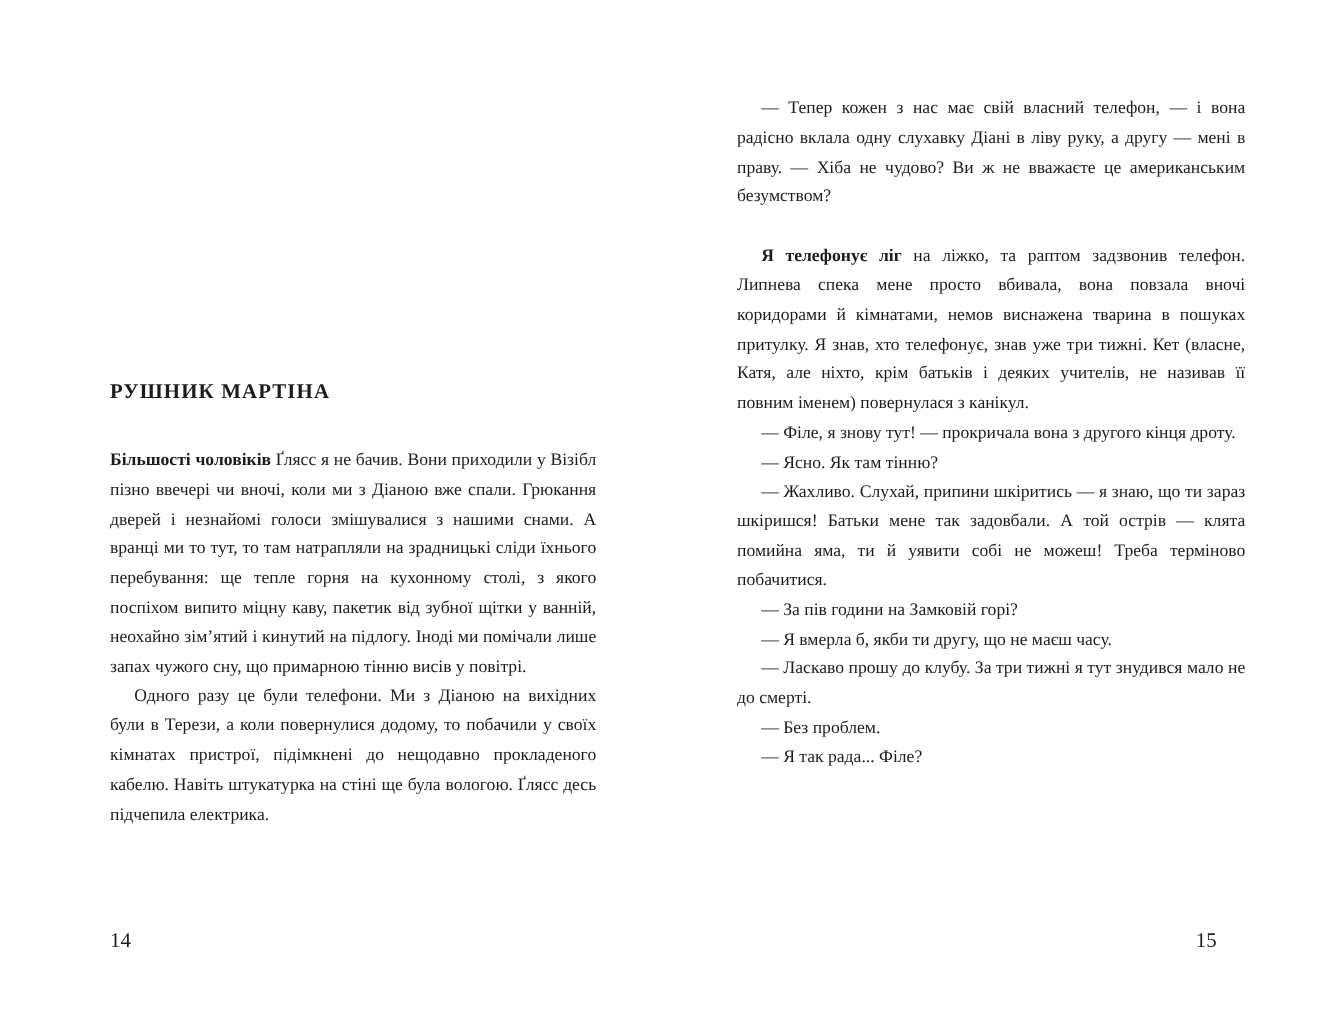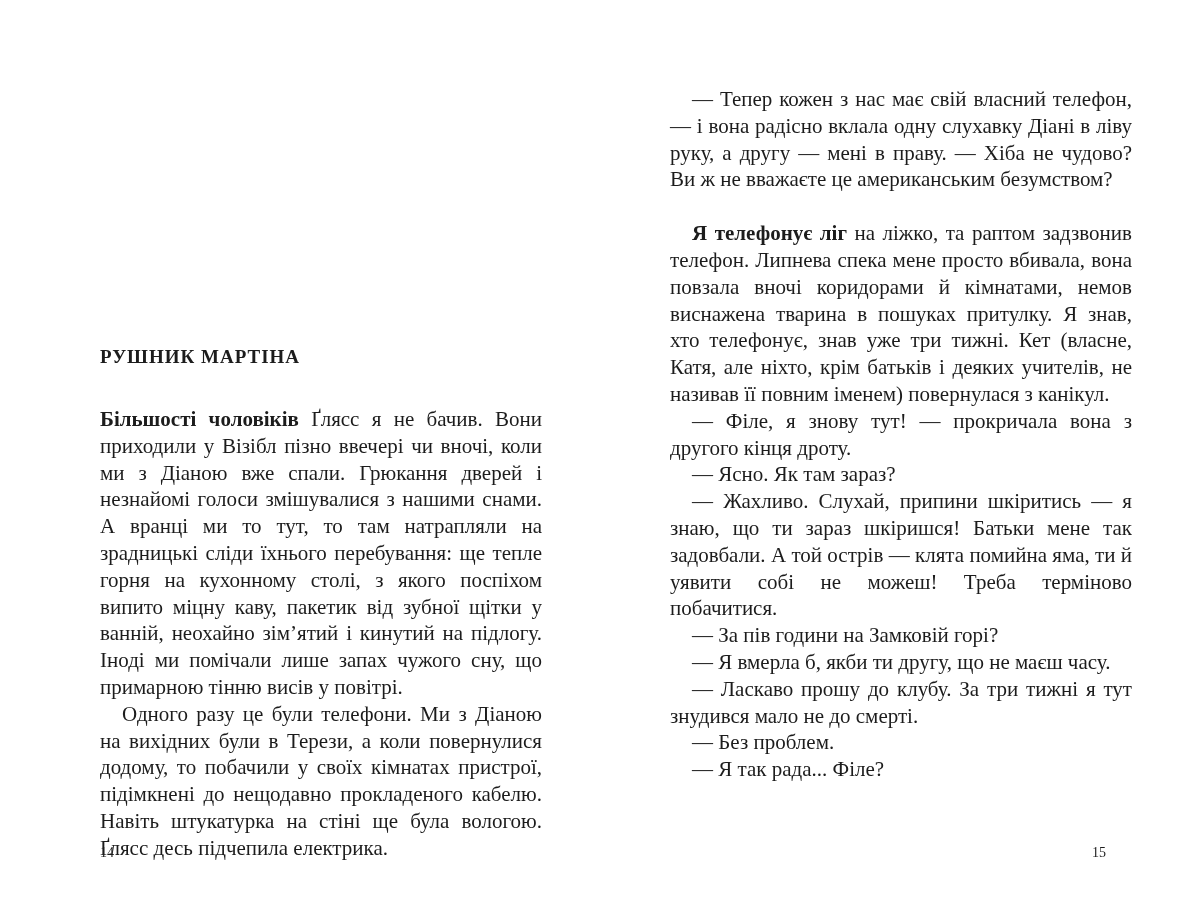--- a/index.html
+++ b/index.html
@@ -25,34 +25,34 @@
     letter-spacing: 1px;
     color: #1c1c1c;
     white-space: nowrap;
   }
 
   .text-block { position: absolute; left: 0; color: #1c1c1c; }
   .page-left  .text-block { top: 406px; width: 442px; }
   .page-right .text-block { top: 86px;  width: 462px; }
 
   .para {
-    font-size: 21px;
+    font-size: 16px;
     line-height: 26.8px;
     text-align: justify;
     hyphens: auto;
     color: #1c1c1c;
   }
   .para.indent { text-indent: 22px; }
   .para.gap { margin-top: 27px; }
   .para strong { font-weight: 700; }
 
   .page-num {
     position: absolute;
     top: 845px;
-    font-size: 14px;
+    font-size: 19px;
     color: #1c1c1c;
   }
   .page-num-left  { left: 0; }
   .page-num-right { right: 26px; }
 </style>
 </head>
 <body>
 
 <div class="spread">
 
@@ -63,21 +63,21 @@
         <p class="para indent">Одного разу це були телефони. Ми з Діаною на вихідних були в Терези, а коли повернулися додому, то побачили у своїх кімнатах пристрої, підімкнені до нещодавно прокладеного кабелю. Навіть штукатурка на стіні ще була вологою. Ґлясс десь підчепила електрика.</p>
       </div>
     <div class="page-num page-num-left">14</div>
   </section>
 
   <section class="page page-right">
     <div class="text-block" id="right-paragraphs">
         <p class="para indent">— Тепер кожен з нас має свій власний телефон, — і вона радісно вклала одну слухавку Діані в ліву руку, а другу — мені в праву. — Хіба не чудово? Ви ж не вважаєте це американським безумством?</p>
         <p class="para indent gap"><strong>Я телефонує ліг</strong> на ліжко, та раптом задзвонив телефон. Липнева спека мене просто вбивала, вона повзала вночі коридорами й кімнатами, немов виснажена тварина в пошуках притулку. Я знав, хто телефонує, знав уже три тижні. Кет (власне, Катя, але ніхто, крім батьків і деяких учителів, не називав її повним іменем) повернулася з канікул.</p>
         <p class="para indent">— Філе, я знову тут! — прокричала вона з другого кінця дроту.</p>
-        <p class="para indent">— Ясно. Як там зараз?</p>
+        <p class="para indent">— Ясно. Як там тінню?</p>
         <p class="para indent">— Жахливо. Слухай, припини шкіритись — я знаю, що ти зараз шкіришся! Батьки мене так задовбали. А той острів — клята помийна яма, ти й уявити собі не можеш! Треба терміново побачитися.</p>
         <p class="para indent">— За пів години на Замковій горі?</p>
         <p class="para indent">— Я вмерла б, якби ти другу, що не маєш часу.</p>
         <p class="para indent">— Ласкаво прошу до клубу. За три тижні я тут знудився мало не до смерті.</p>
         <p class="para indent">— Без проблем.</p>
         <p class="para indent">— Я так рада... Філе?</p>
       </div>
     <div class="page-num page-num-right">15</div>
   </section>
 

